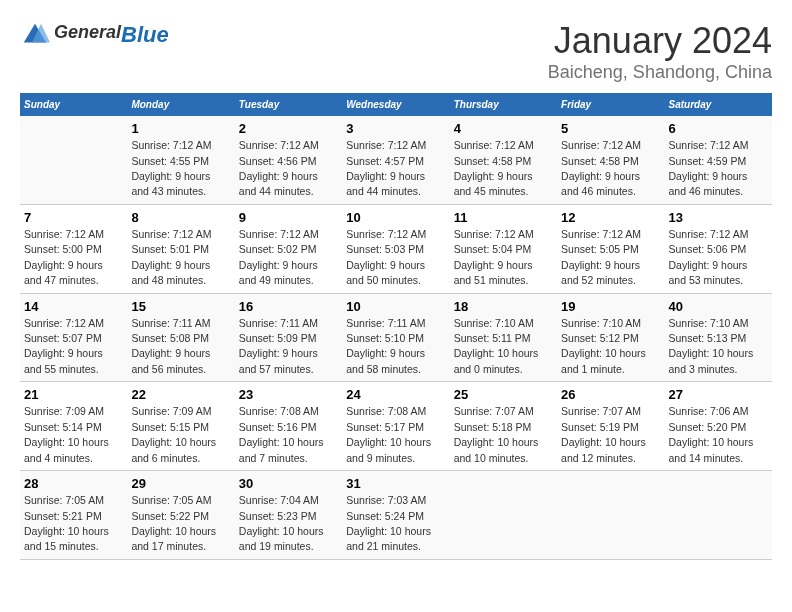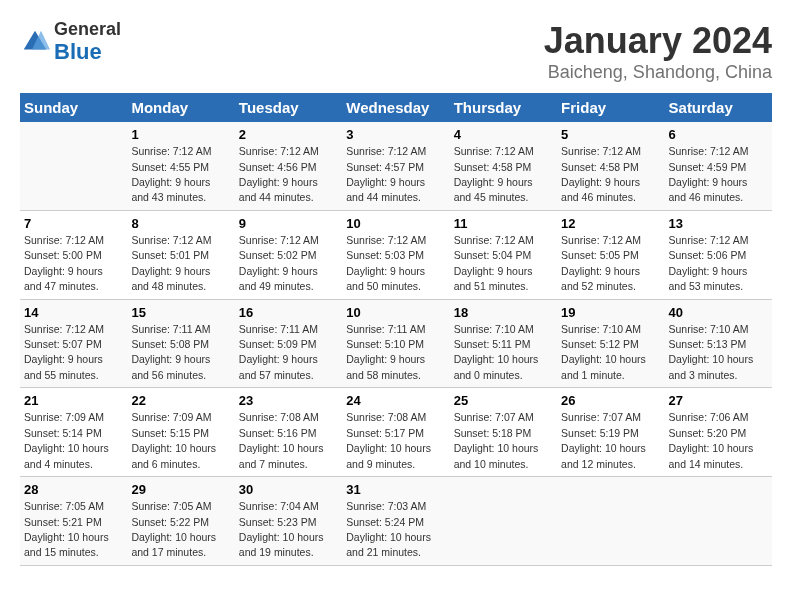--- a/index.html
+++ b/index.html
@@ -16,63 +16,64 @@
       align-items: flex-start;
       margin-bottom: 10px;
     }
     .logo {
       display: flex;
       align-items: center;
       gap: 4px;
     }
     .logo-text {
       display: flex;
-      flex-direction: column;
       line-height: 1.1;
+      font-style: italic;
     }
     .logo-general {
       font-size: 18px;
       font-weight: bold;
       color: #333;
     }
     .logo-blue {
       font-size: 22px;
       font-weight: bold;
       color: #1a6db5;
     }
     .logo-icon {
       width: 30px;
       height: 30px;
     }
     .title-section {
       text-align: right;
     }
     .main-title {
       font-size: 36px;
-      font-weight: bold;
+      font-weight: normal;
       color: #333;
     }
     .subtitle {
       font-size: 18px;
       color: #737373;
     }
     table {
       width: 100%;
       border-collapse: collapse;
       font-size: 11px;
     }
     thead tr {
       background-color: #2a6db5;
       color: #fff;
     }
     thead th {
       padding: 6px 4px;
       text-align: left;
-      font-size: 15px;
+      font-size: 10px;
       font-weight: bold;
+      font-style: italic;
     }
     tbody tr {
       border-bottom: 1px solid #ccc;
     }
     tbody tr:nth-child(odd) {
       background-color: #f9f9f9;
     }
     tbody tr:nth-child(even) {
       background-color: #fff;
     }

